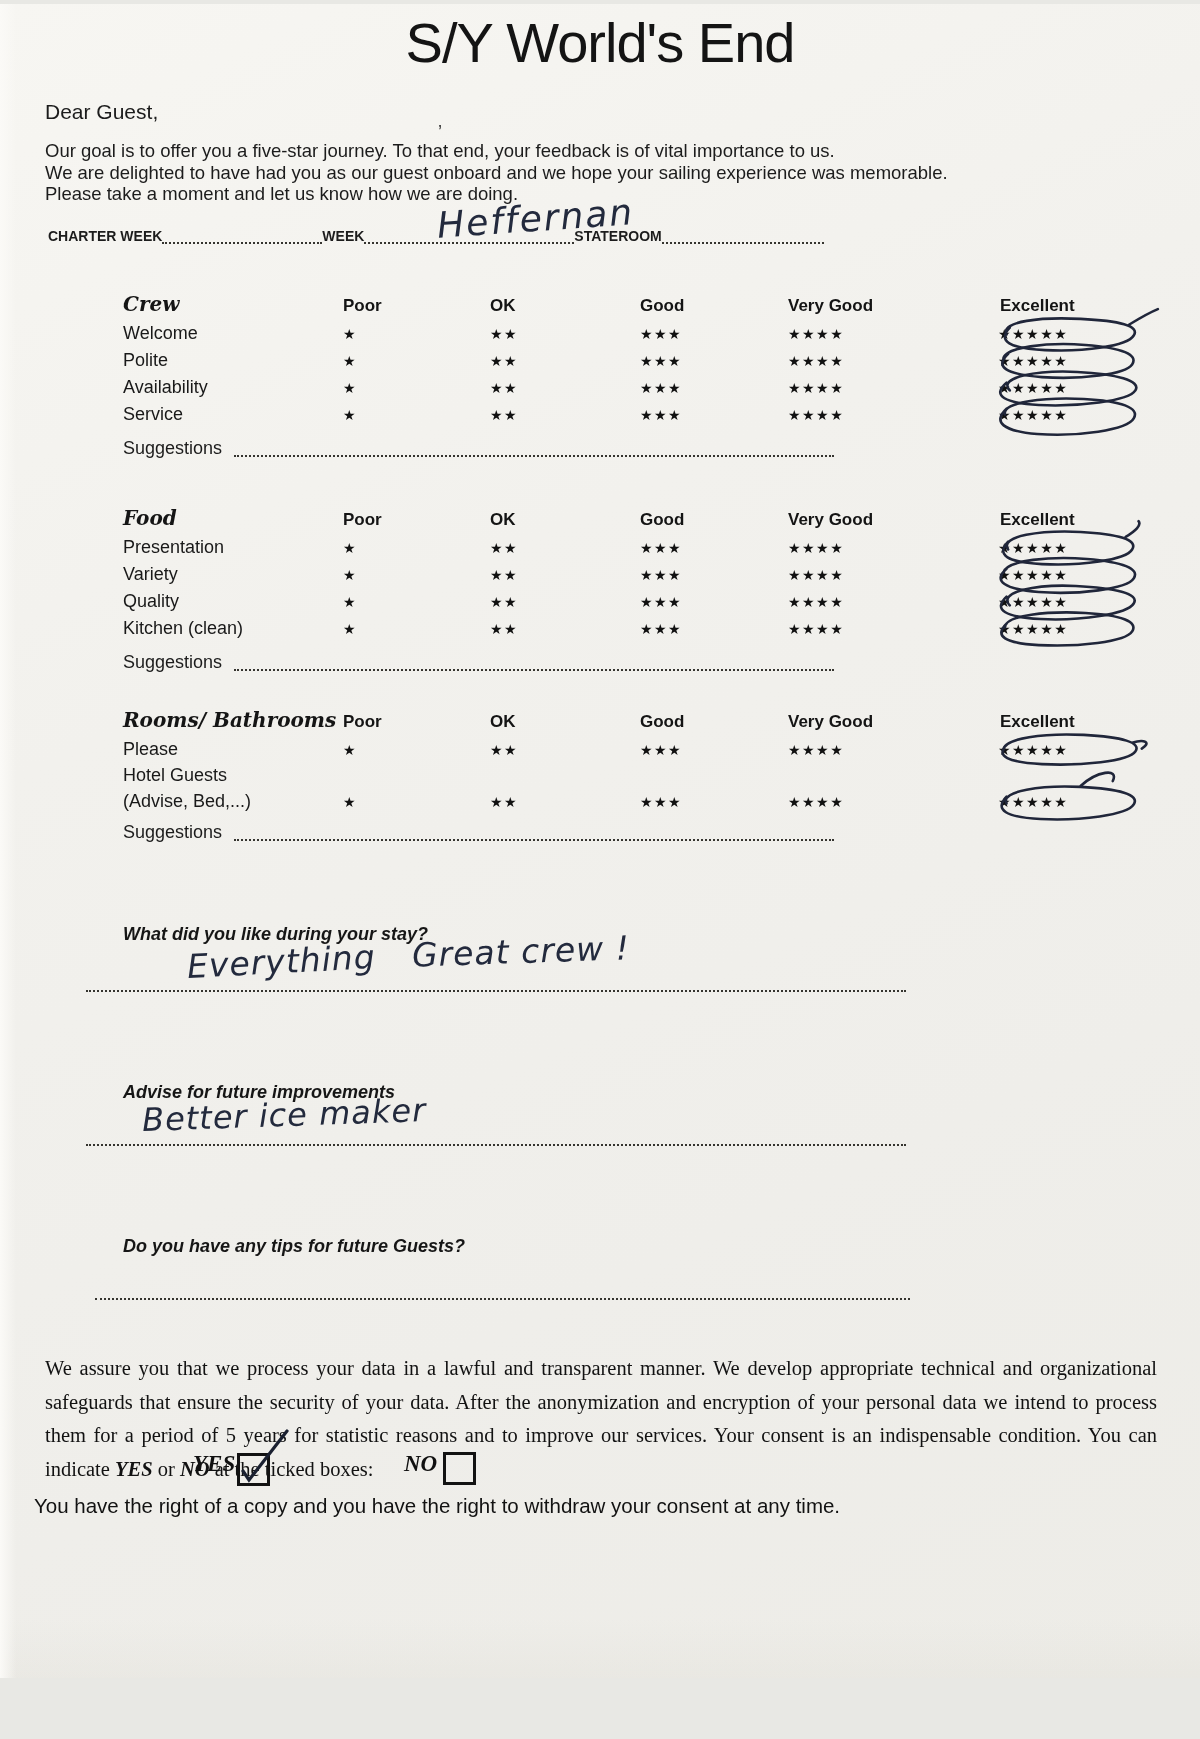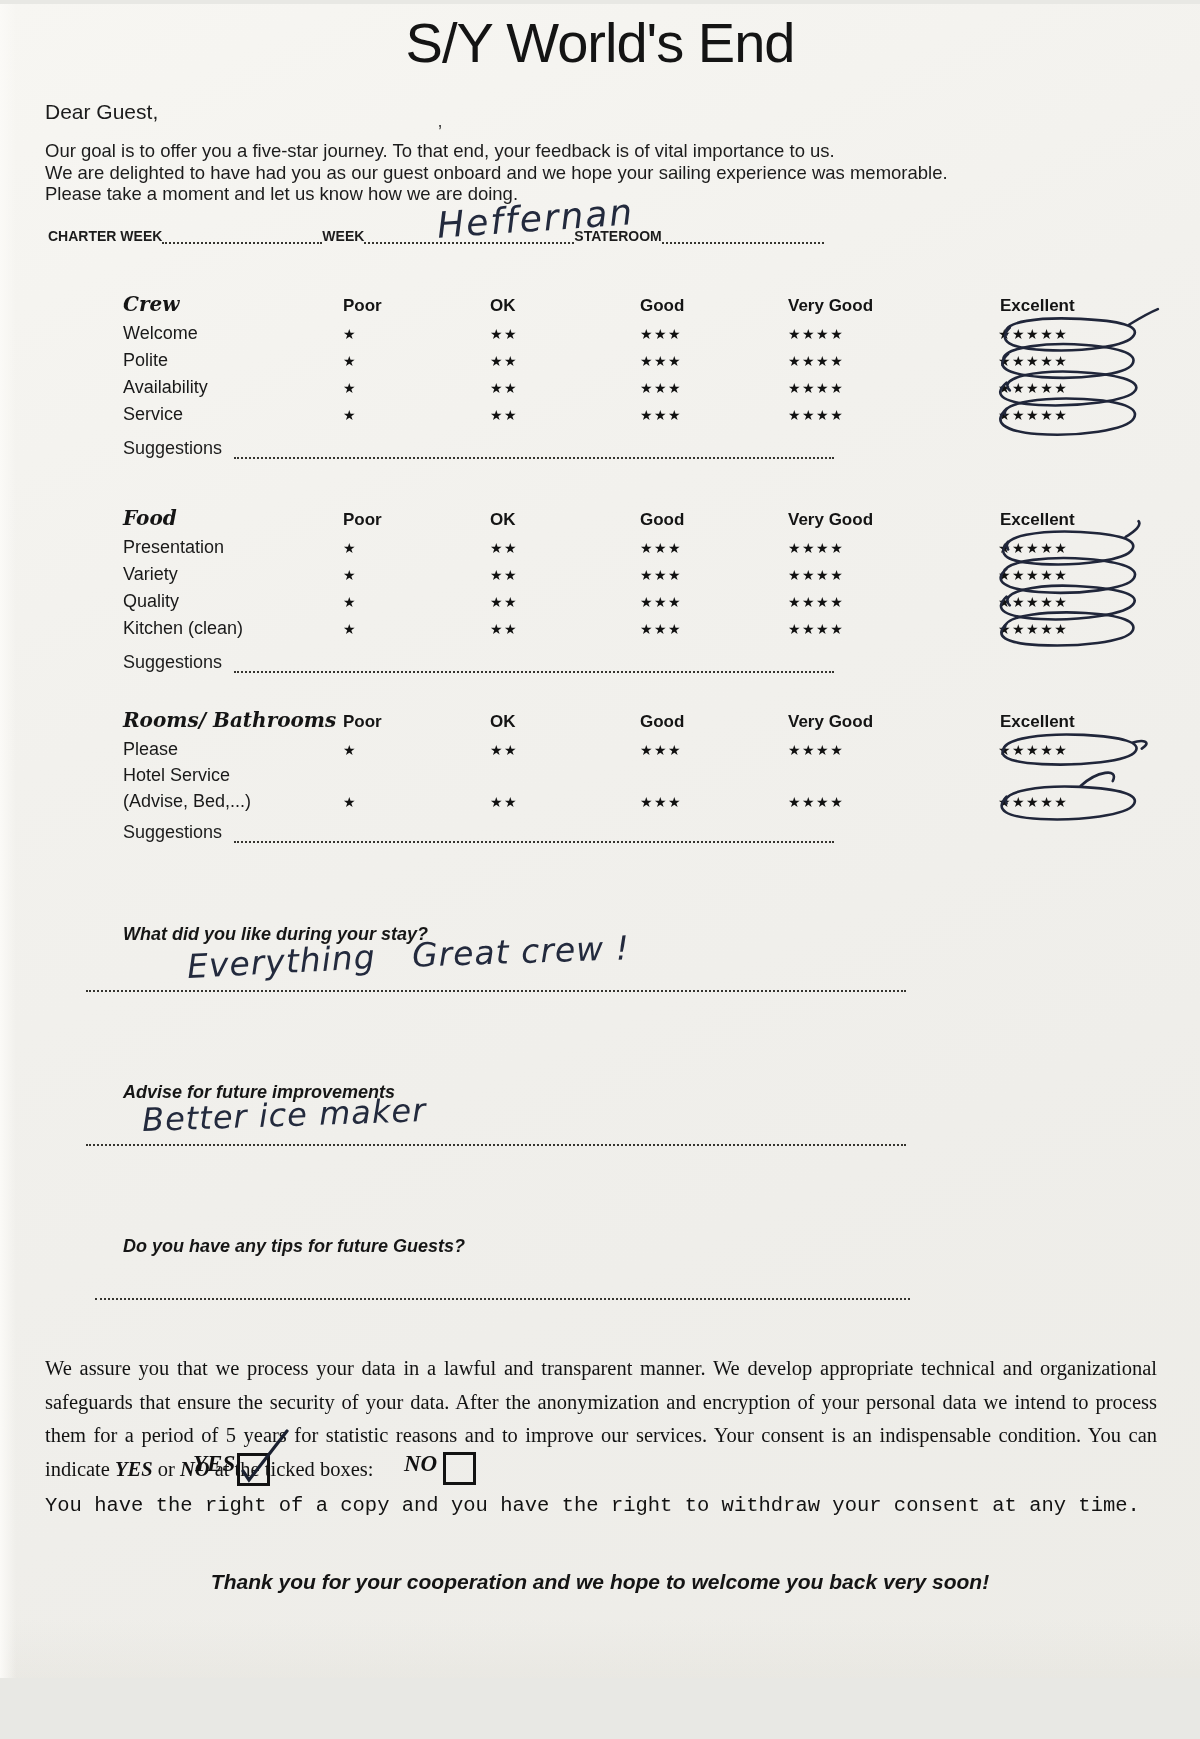--- a/index.html
+++ b/index.html
@@ -29,37 +29,37 @@
   .rt-row { display:grid; grid-template-columns:220px 147px 150px 148px 212px 133px; align-items:center; height:27px; }
   .rt-row.head { height:40px; align-items:end; padding-bottom:4px; }
   .sec-title { font-family:"DejaVu Serif",serif; font-style:italic; font-weight:600; font-size:20px; color:#151515; }
   .rt-h { font-weight:700; font-size:17px; color:#141414; }
   .rt-label { font-size:18px; color:#191919; }
   .stars { font-size:14px; letter-spacing:1.5px; color:#111; white-space:nowrap; }
   .exc-wrap { position:relative; display:inline-block; margin-left:-6px; padding:1px 4px; }
   .loop { position:absolute; left:-10px; top:-9px; width:calc(100% + 22px); height:calc(100% + 19px);
           overflow:visible; pointer-events:none; }
   .loop path { fill:none; stroke:#20263a; stroke-width:2.6; stroke-linecap:round; vector-effect:non-scaling-stroke; }
-  .sugg { left:123px; display:flex; align-items:flex-end; font-size:18px; }
+  .sugg { left:123px; display:flex; align-items:center; font-size:18px; }
   .sugg .dots { width:600px; margin-left:12px; }
 
   
   .q { left:123px; font-size:18px; font-weight:700; font-style:italic; color:#161616; }
   .ansline { border-bottom:2.6px dotted #35342f; }
   .hand-ans { font-size:33px; letter-spacing:1px; }
 
   
   .consent { top:1348px; left:45px; width:1112px; font-family:"Liberation Serif",serif;
              font-size:20.5px; line-height:33.5px; text-align:justify; color:#121212; }
   .it-serif { font-style:italic; font-weight:700; }
   .yesno-label { font-family:"Liberation Serif",serif; font-style:italic; font-weight:700; font-size:23px; color:#101010; }
   .cbx { position:absolute; width:27px; height:27px; border:3px solid #121212; background:transparent; }
   .tick { position:absolute; left:0; top:0; width:27px; height:27px; overflow:visible; }
   .tick path { fill:none; stroke:#1a2030; stroke-width:3.2; stroke-linecap:round; }
-  .rights { top:1490px; left:45px; font-family:Liberation Mono, monospace; font-size:20.5px; color:#121212; }
+  .rights { top:1490px; left:34px; font-family:Liberation Sans, sans-serif; font-size:20.5px; color:#121212; }
   .closing { top:1566px; left:0; width:1200px; text-align:center; font-size:21px; font-weight:700; font-style:italic; color:#141414; }
 
   .streak { top:1716px; left:1002px; width:205px; height:11px; transform:rotate(-3deg);
             border-radius:50% 40% 40% 60% / 80% 60% 90% 70%;
             background:linear-gradient(90deg,rgba(60,58,45,0.10),rgba(48,50,38,0.55) 45%,rgba(30,32,24,0.9)); }
 </style>
 </head>
 <body>
 
 <div class="sheet">
@@ -234,21 +234,21 @@
       <span class="stars">★★★</span>
       <span class="stars">★★★★</span>
       <span class="exc-wrap">
         <span class="stars">★★★★★</span>
         <svg class="loop" viewBox="0 0 100 40" preserveAspectRatio="none">
             <path d="M12 20 C12 7 38 2 62 4 C86 6 98 12 94 21 C90 31 60 36 36 34 C15 32 7 26 14 14 M92 12 C 100 8 104 12 98 18"></path>
           </svg>
       </span>
     </div>
     <div class="rt-row" style="height:25px">
-      <span class="rt-label">Hotel Service</span>
+      <span class="rt-label">Hotel Guests</span>
       <span></span>
         <span></span>
         <span></span>
         <span></span>
         <span></span>
     </div>
     <div class="rt-row">
       <span class="rt-label">(Advise, Bed,...)</span>
       <span class="stars">★</span>
       <span class="stars">★★</span>
@@ -287,16 +287,15 @@
   <div class="cbx" style="top:1449px; left:237px">
     <svg class="tick" viewBox="0 0 27 27">
         <path d="M3 15 L9 24 L47 -25"></path>
       </svg>
   </div>
   <div class="abs yesno-label" style="top:1447px; left:404px">NO</div>
   <div class="cbx" style="top:1448px; left:443px"></div>
 
   <div class="abs rights">You have the right of a copy and you have the right to withdraw your consent at any time.</div>
 
-  <div class="abs closing">Thank you for your cooperation and we hope to welcome you back very soon!</div>
 
   <div class="abs streak"></div>
 </div>
 
 </body></html>

